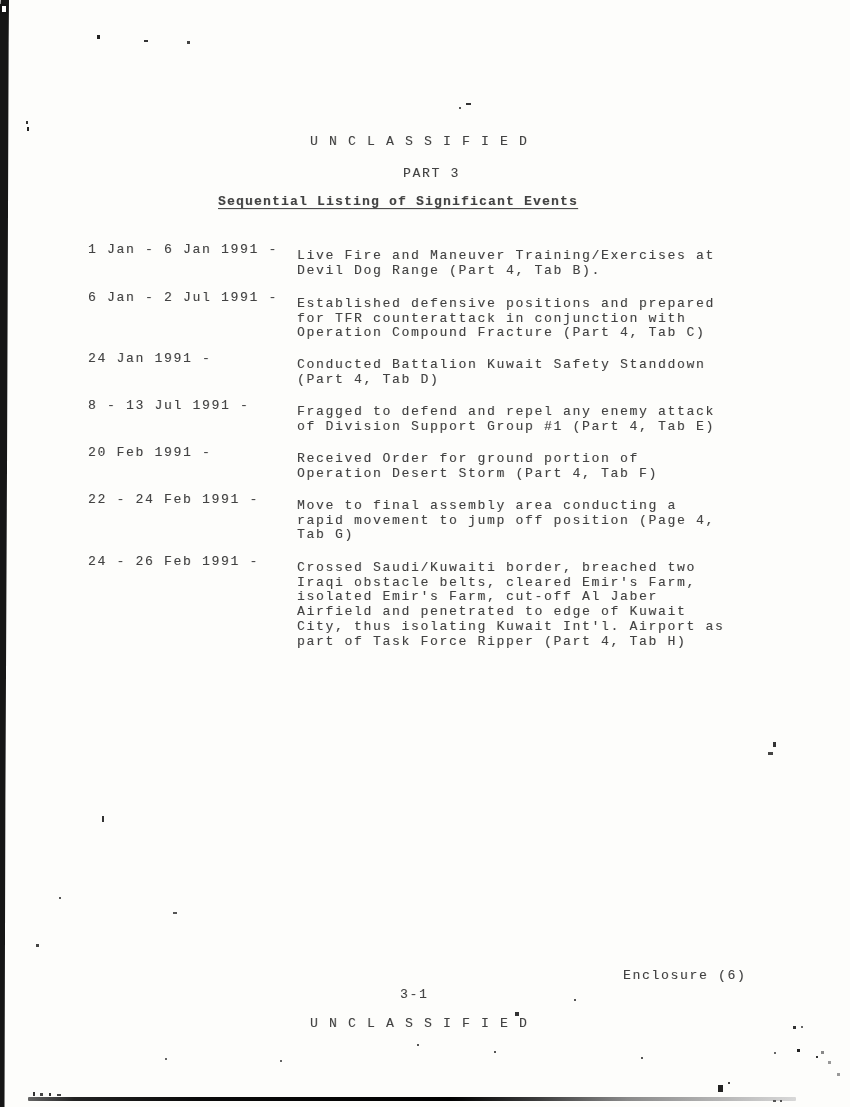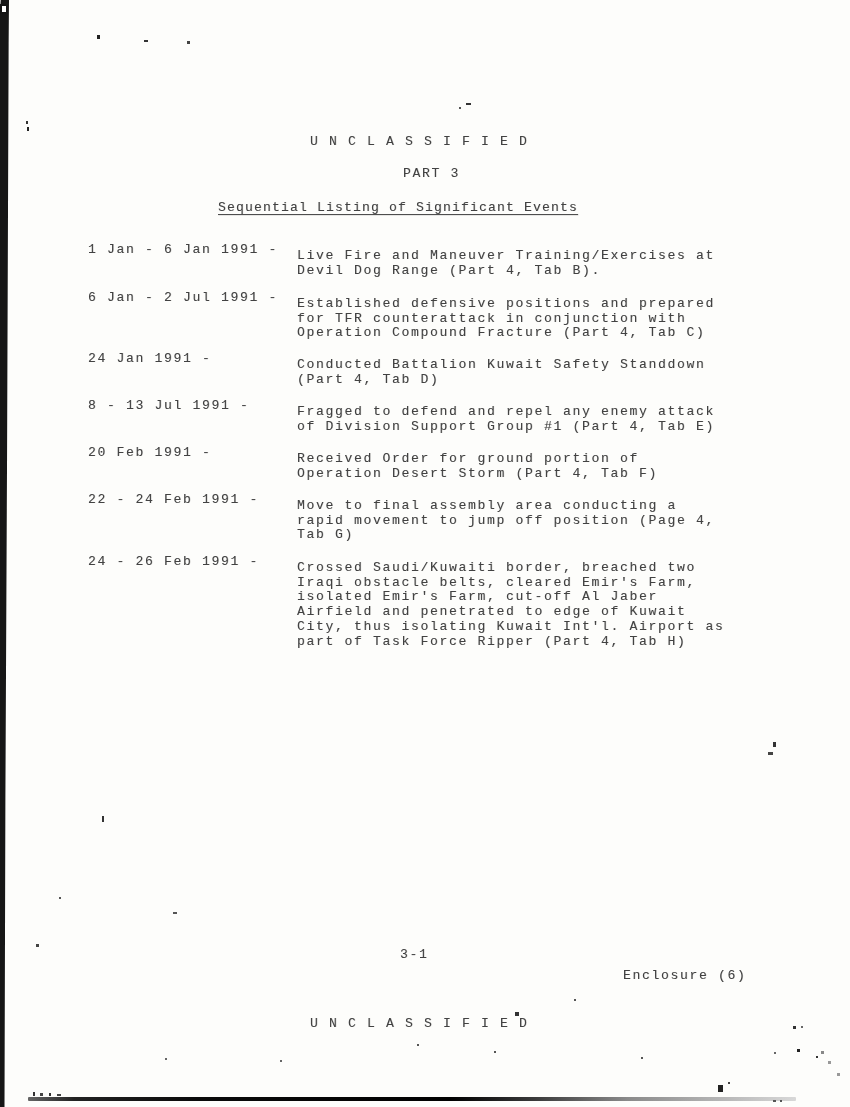--- a/index.html
+++ b/index.html
@@ -52,21 +52,21 @@
 <body>
 
 <div class="page">
 
   <div class="left-bar"></div>
   <div class="left-notch"></div>
   <div class="bottom-line"></div>
 
   <div class="txt" style="left:310px;top:135px;">U N C L A S S I F I E D</div>
   <div class="txt" style="left:391px;top:167px;margin-left:12px;">PART 3</div>
-  <div class="txt title-underline heading-tight" style="left:218px;top:201px;">Sequential Listing of Significant Events</div>
+  <div class="txt title-underline heading-tight" style="left:218px;top:195px;font-weight:bold;">Sequential Listing of Significant Events</div>
 
   <div class="event-row" style="top:233px;">
     <div class="txt event-date">1 Jan - 6 Jan 1991 -</div>
     <div class="txt event-desc">Live Fire and Maneuver Training/Exercises at
 Devil Dog Range (Part 4, Tab B).</div>
   </div>
   <div class="event-row" style="top:281px;">
     <div class="txt event-date">6 Jan - 2 Jul 1991 -</div>
     <div class="txt event-desc">Established defensive positions and prepared
 for TFR counterattack in conjunction with
@@ -97,21 +97,21 @@
     <div class="txt event-date">24 - 26 Feb 1991 -</div>
     <div class="txt event-desc">Crossed Saudi/Kuwaiti border, breached two
 Iraqi obstacle belts, cleared Emir's Farm,
 isolated Emir's Farm, cut-off Al Jaber
 Airfield and penetrated to edge of Kuwait
 City, thus isolating Kuwait Int'l. Airport as
 part of Task Force Ripper (Part 4, Tab H)</div>
   </div>
 
   <div class="txt" style="left:623px;top:969px;">Enclosure (6)</div>
-  <div class="txt" style="left:400px;top:948px;">3-1</div>
+  <div class="txt" style="left:400px;top:988px;">3-1</div>
   <div class="txt" style="left:310px;top:1017px;">U N C L A S S I F I E D</div>
 
   <div class="speck" style="left:97px;top:35px;width:3px;height:4px;background:#222;"></div>
   <div class="speck" style="left:144px;top:40px;width:4px;height:2px;background:#333;"></div>
   <div class="speck" style="left:187px;top:41px;width:3px;height:3px;background:#444;"></div>
   <div class="speck" style="left:466px;top:103px;width:5px;height:2px;background:#333;"></div>
   <div class="speck" style="left:459px;top:107px;width:2px;height:2px;background:#555;"></div>
   <div class="speck" style="left:26px;top:121px;width:2px;height:3px;background:#333;"></div>
   <div class="speck" style="left:27px;top:127px;width:2px;height:4px;background:#222;"></div>
   <div class="speck" style="left:773px;top:742px;width:3px;height:5px;background:#333;"></div>

